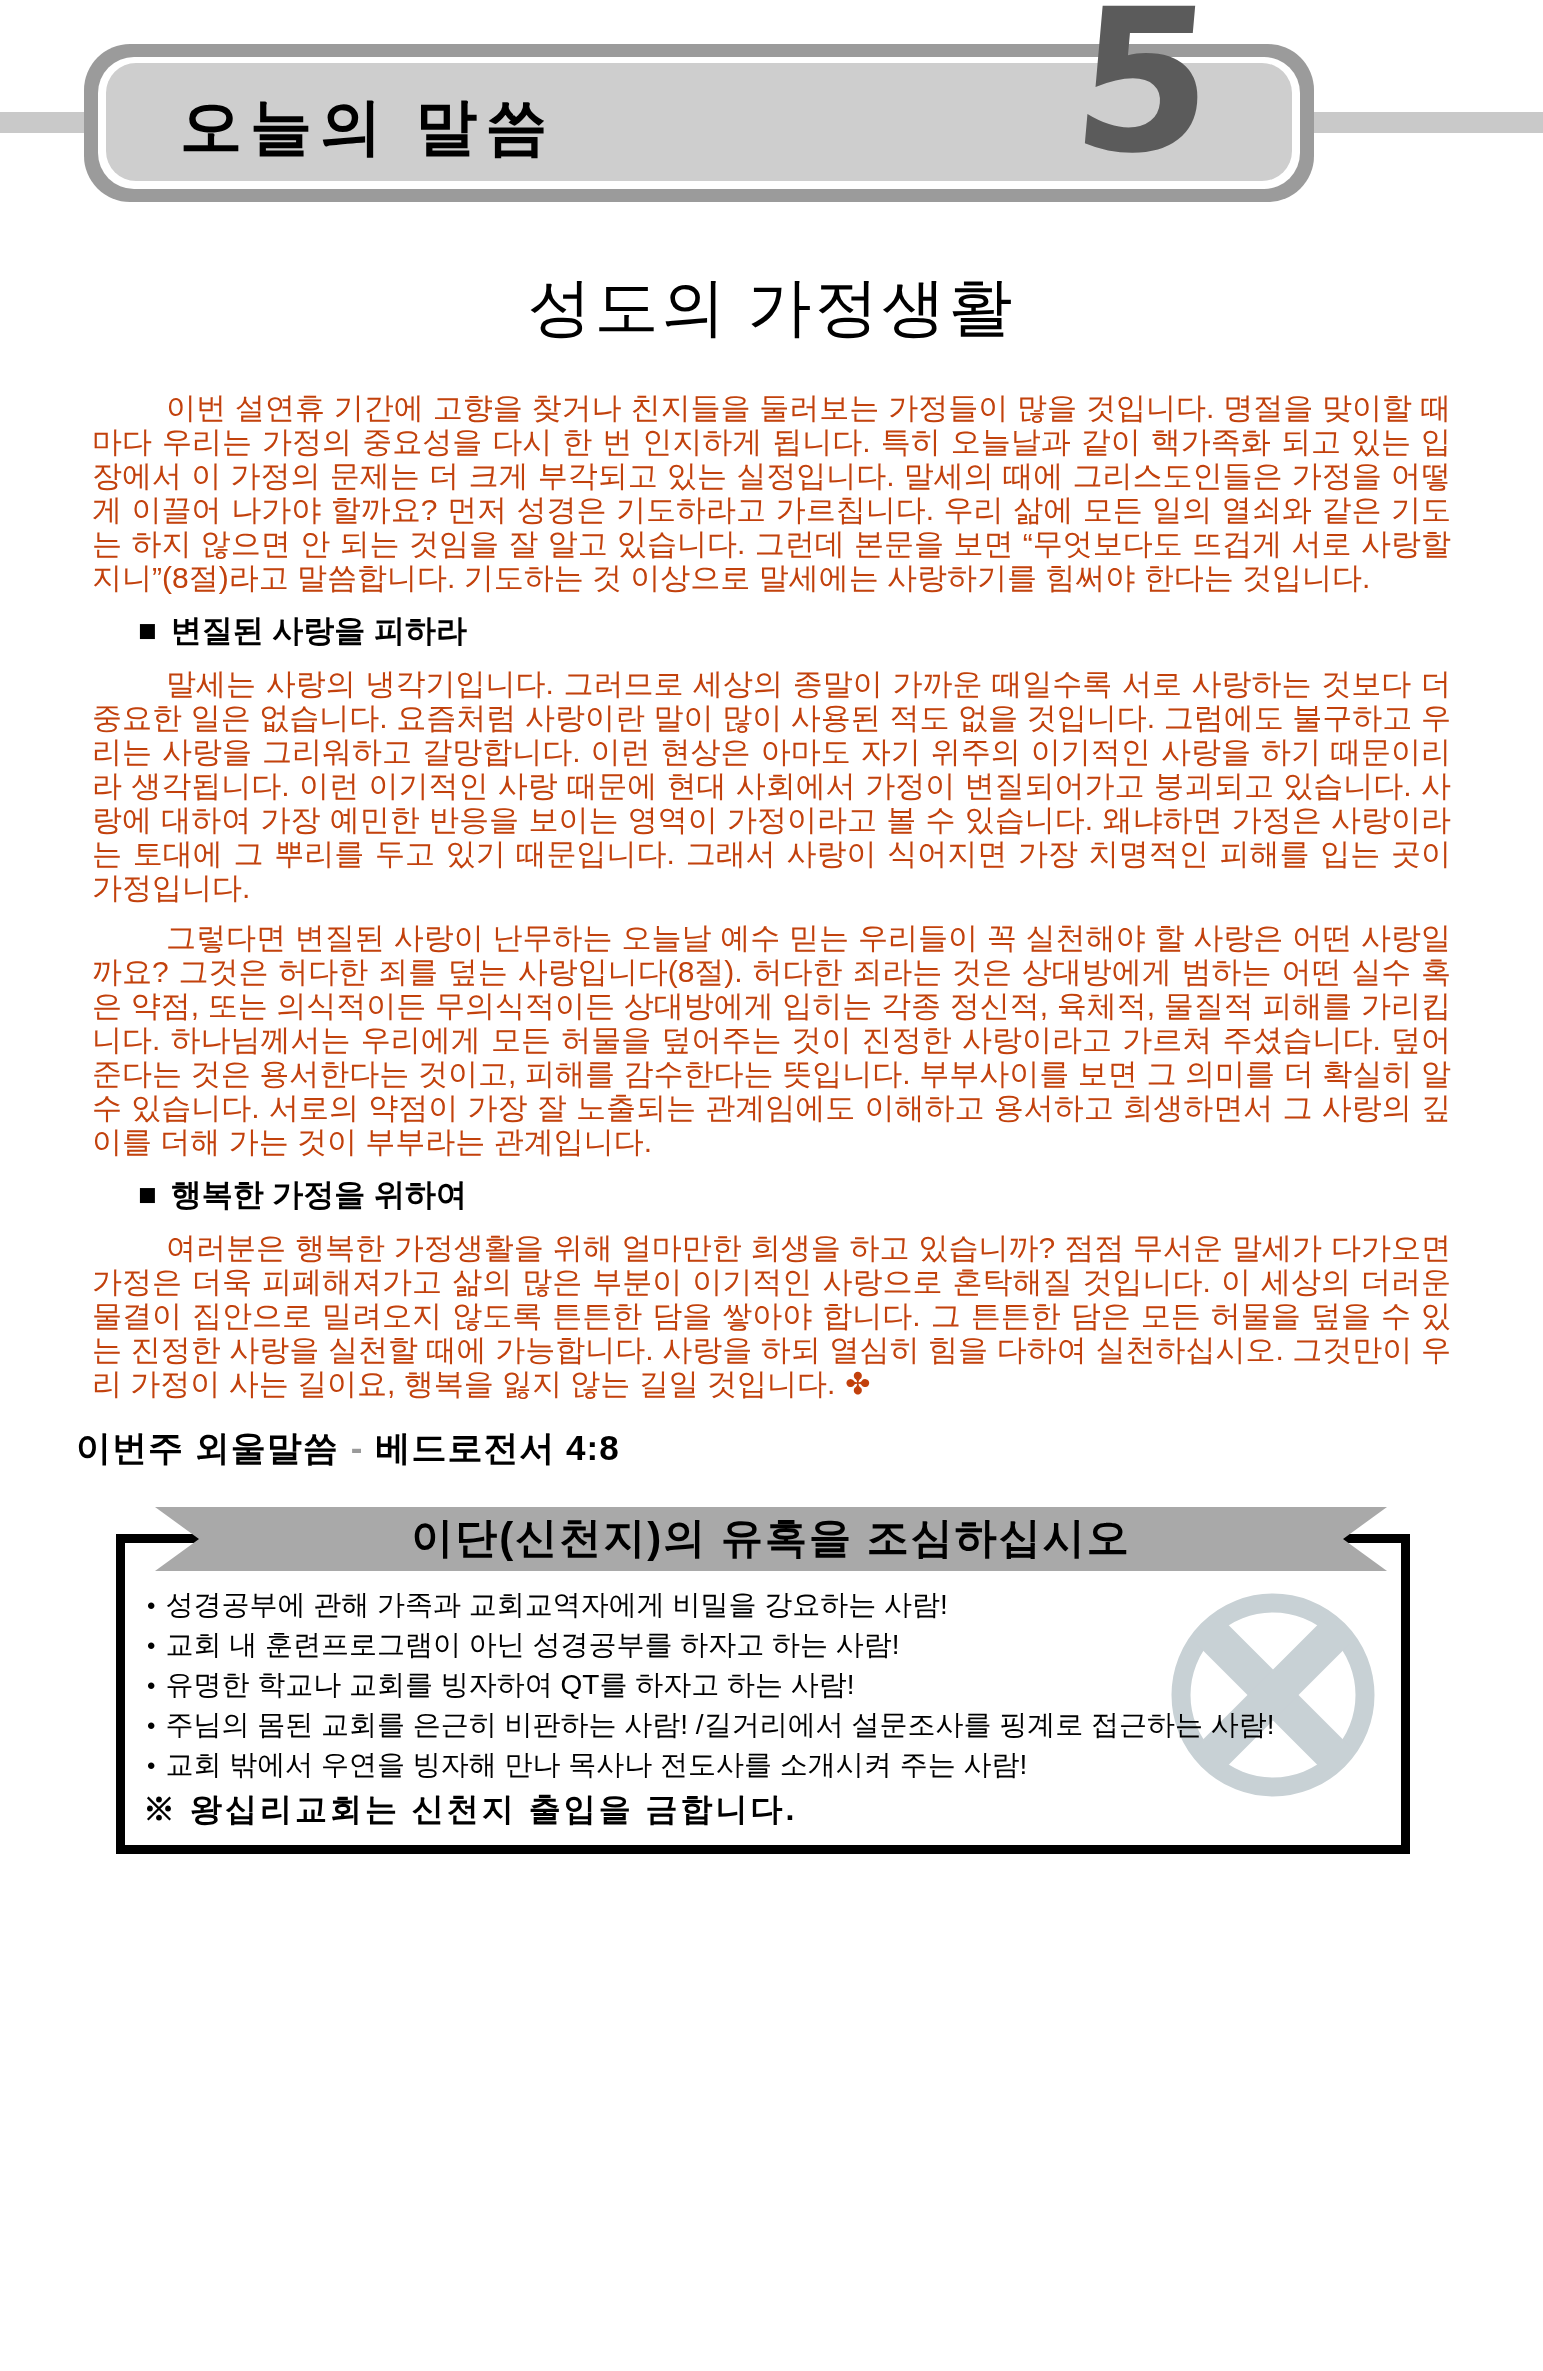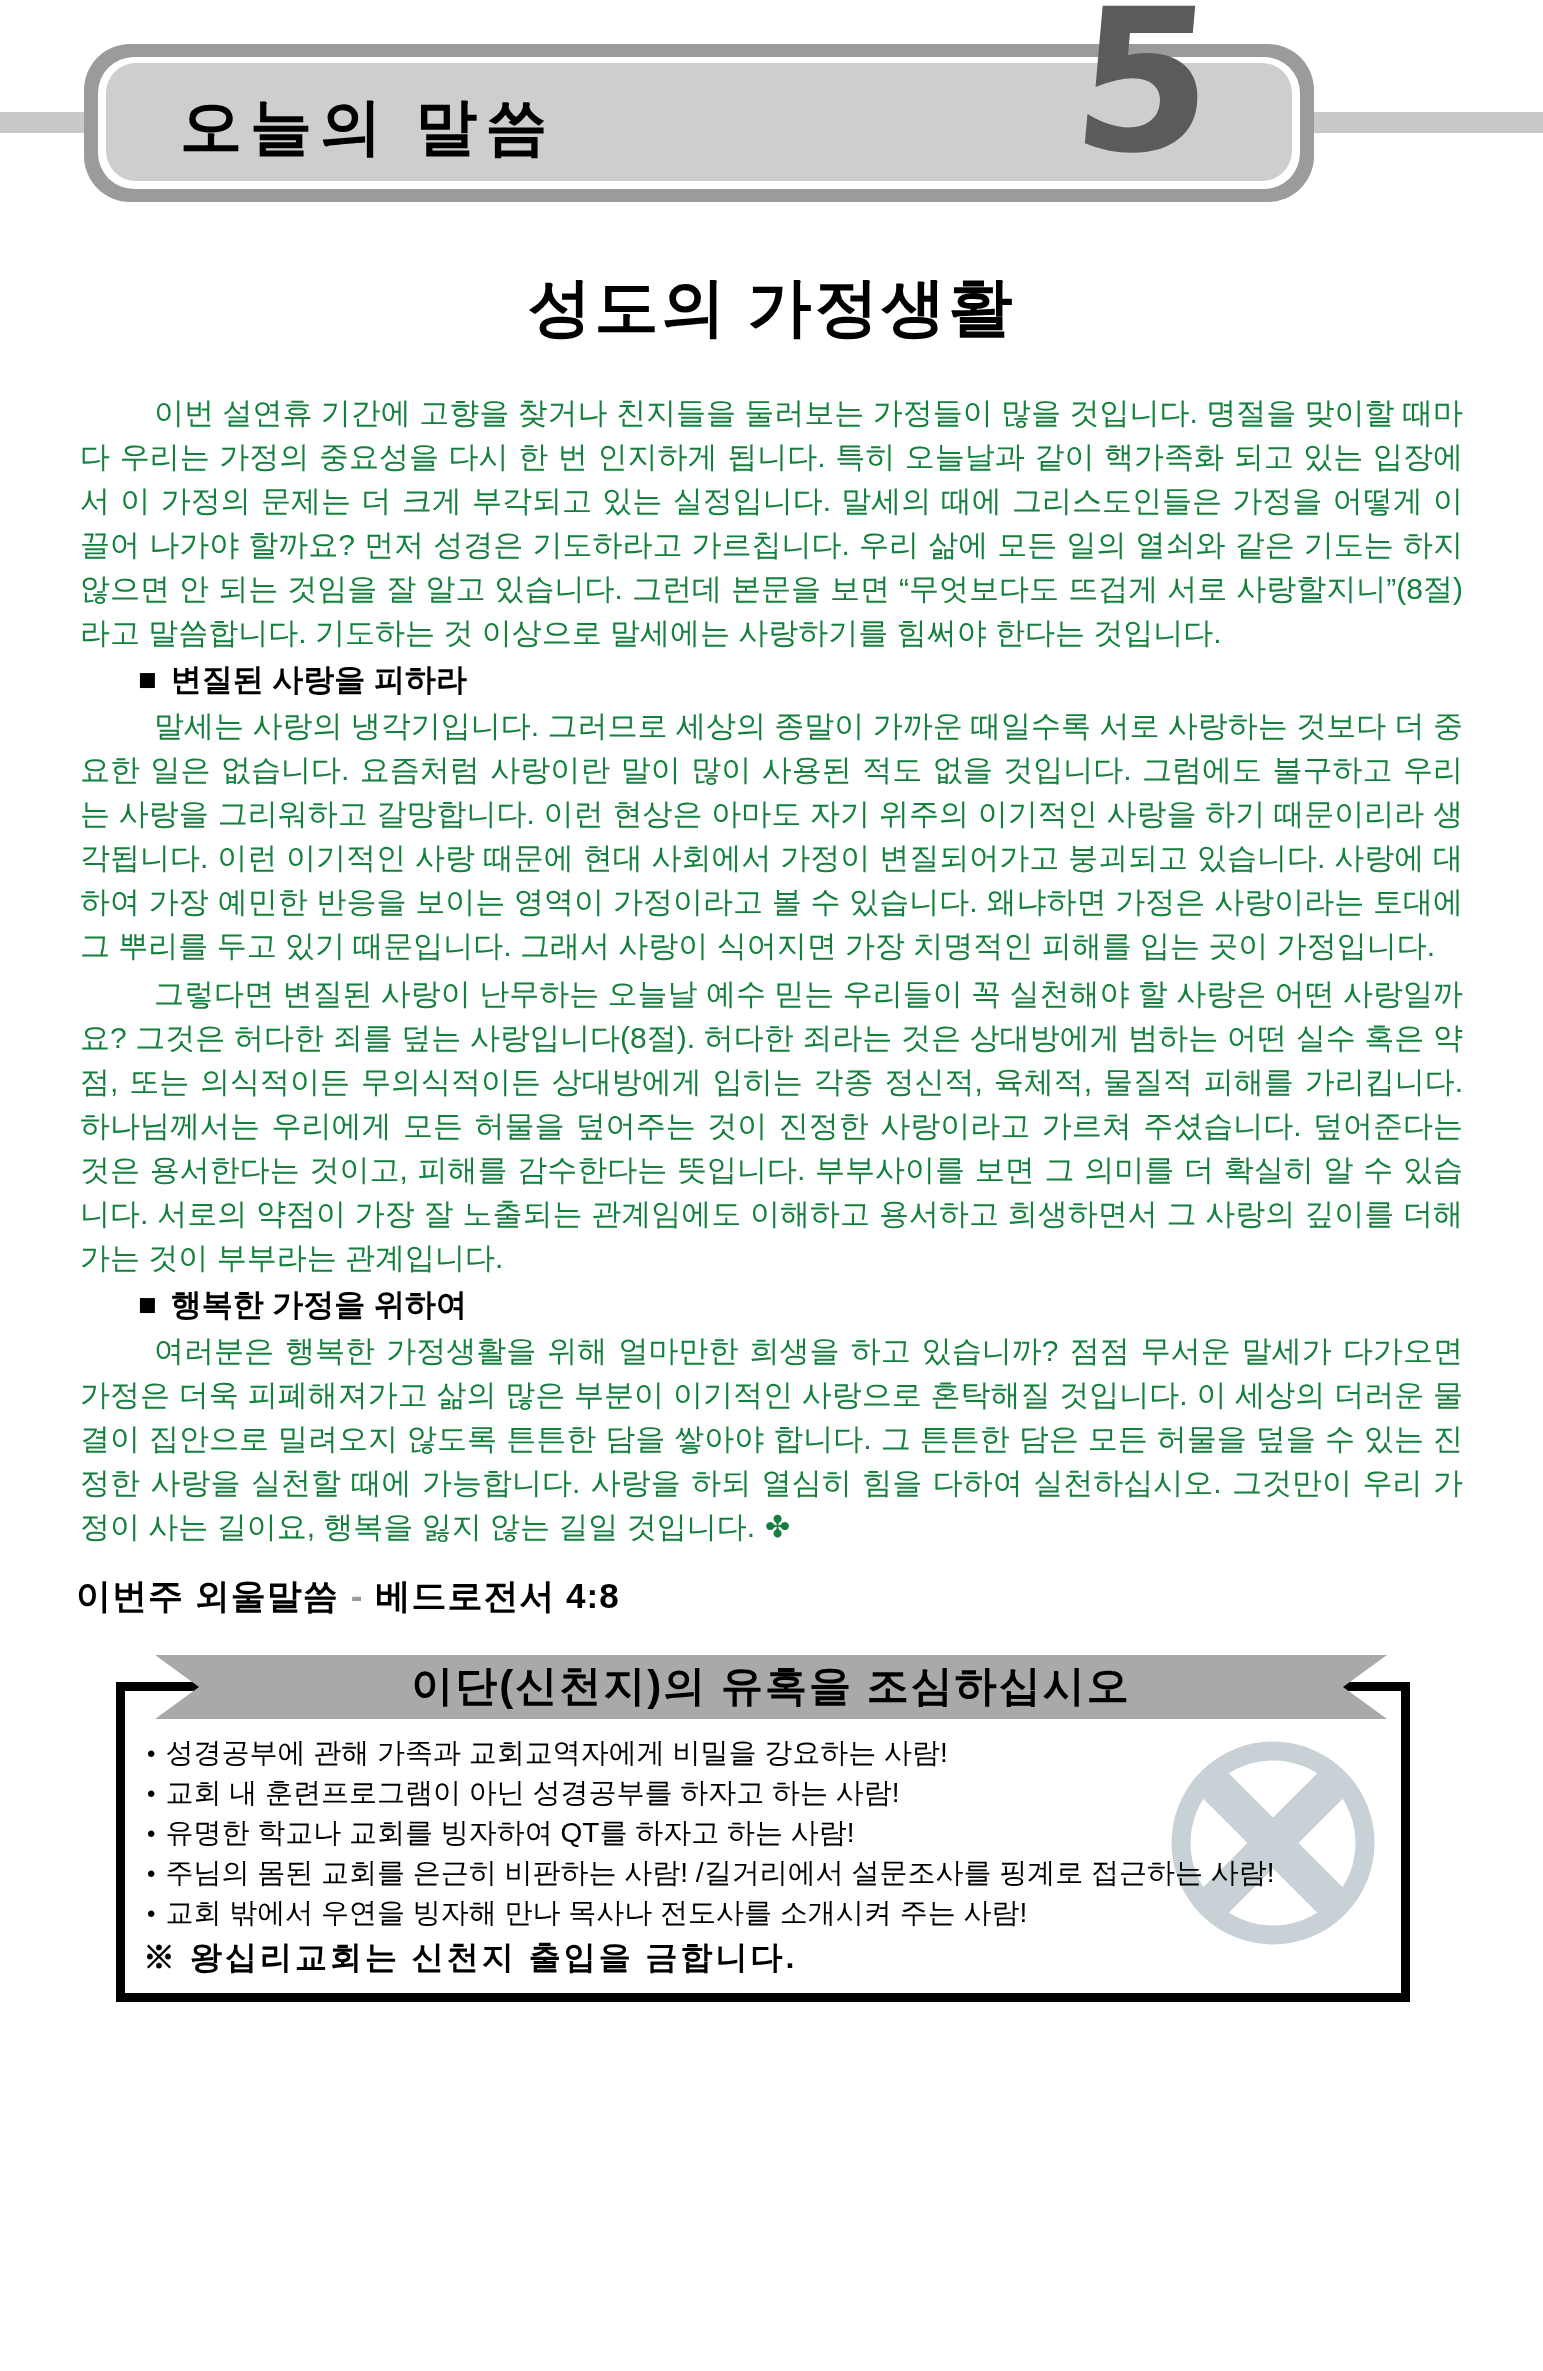--- a/index.html
+++ b/index.html
@@ -18,26 +18,26 @@
   .banner-fill { position:absolute; left:8px; top:6px; right:8px; bottom:8px;
                  background:#cecece; border-radius:30px; }
   .banner-title { position:absolute; left:74px; top:22px; font-size:62px; font-weight:800;
                   letter-spacing:8px; color:#000; white-space:nowrap; }
   .page-number { position:absolute; left:1075px; top:-18px; z-index:3;
                  font-size:198px; line-height:200px; font-weight:700; color:#5b5b5b;
                  transform:skewX(-5deg); font-family:"DejaVu Sans", sans-serif; }
 
   
   .content { padding:0 76px; }
-  .doc-title { text-align:center; font-size:64px; font-weight:700; margin:44px 0 0;
+  .doc-title { text-align:center; font-size:64px; font-weight:400; margin:44px 0 0;
                letter-spacing:3px; font-family:"Liberation Serif", serif; }
   .doc-scripture { text-align:center; font-size:34px; font-weight:700; margin:16px 0 0; }
   .body-text { margin-top:40px; }
-  .body-text p { font-size:30px; line-height:44px; text-align:justify; text-indent:74px;
-                 margin:4px; color:#15803d; }
+  .body-text p { font-size:30px; line-height:34px; text-align:justify; text-indent:74px;
+                 margin:16px; color:#c2410c; }
   .section-heading { font-size:31px; font-weight:800; line-height:40px; margin:5px 0 4px 62px; }
   .section-heading .marker { margin-right:14px; }
   .closing-mark { font-size:30px; margin-left:10px; text-indent:0; }
 
   .memory-verse { margin-top:24px; font-size:35px; font-weight:800; letter-spacing:1px; }
   .memory-sep { color:#9a9a9a; margin:0 12px; font-weight:800; }
 
   
   .warning { position:relative; margin:62px 0 0 40px; width:1294px; box-sizing:border-box;
              border:9px solid #000; padding:42px 22px 12px 18px; }

